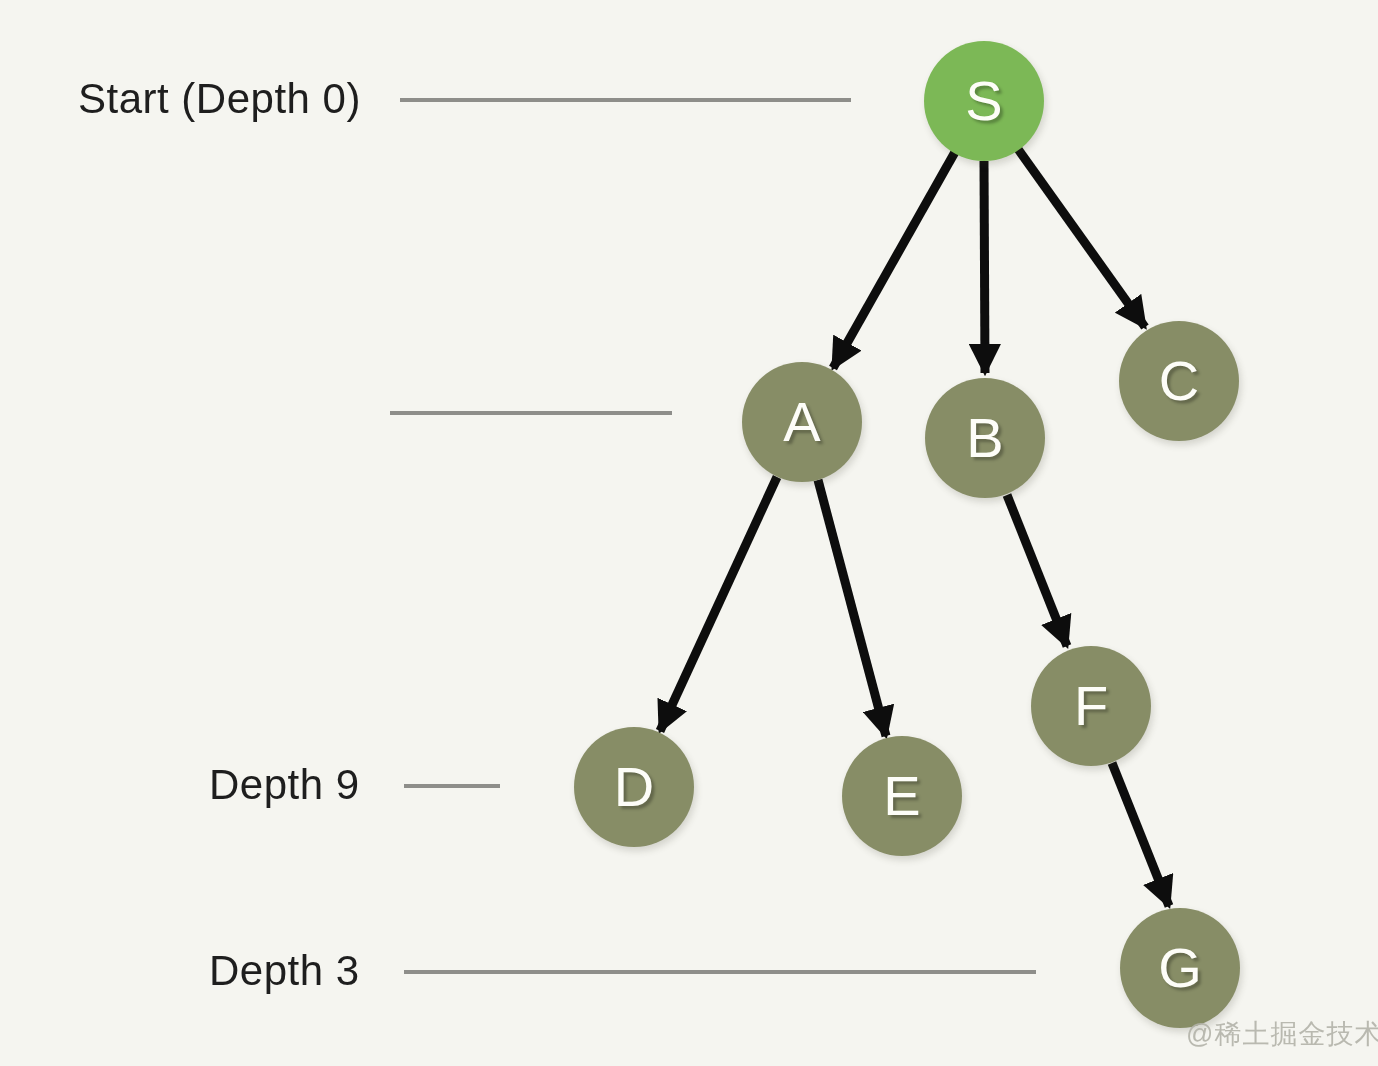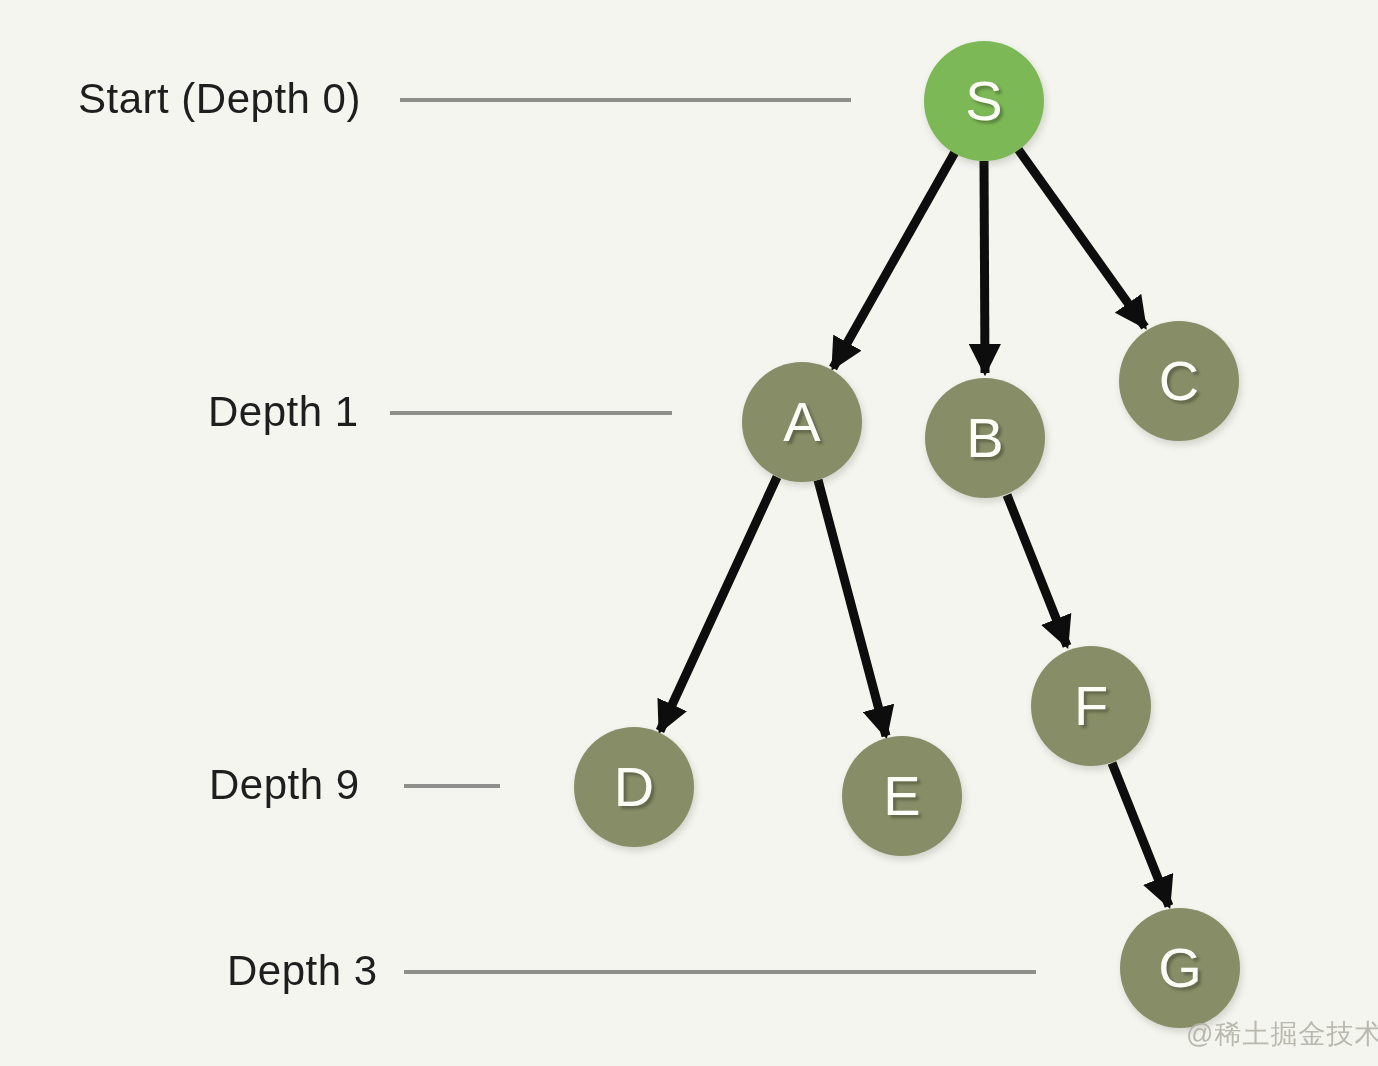--- a/index.html
+++ b/index.html
@@ -86,23 +86,22 @@
     <line x1="955" y1="152" x2="833" y2="368" stroke="#0d0d0d" stroke-width="9" marker-end="url(#arrowhead)"></line>
     <line x1="984" y1="161" x2="985" y2="373" stroke="#0d0d0d" stroke-width="9" marker-end="url(#arrowhead)"></line>
     <line x1="1018" y1="149" x2="1145" y2="327" stroke="#0d0d0d" stroke-width="9" marker-end="url(#arrowhead)"></line>
     <line x1="777" y1="477" x2="660" y2="731" stroke="#0d0d0d" stroke-width="9" marker-end="url(#arrowhead)"></line>
     <line x1="818" y1="480" x2="886" y2="736" stroke="#0d0d0d" stroke-width="9" marker-end="url(#arrowhead)"></line>
     <line x1="1007" y1="495" x2="1067" y2="646" stroke="#0d0d0d" stroke-width="9" marker-end="url(#arrowhead)"></line>
     <line x1="1112" y1="763" x2="1169" y2="906" stroke="#0d0d0d" stroke-width="9" marker-end="url(#arrowhead)"></line>
   </svg>
 
   <div class="depth-label" style="left:78px;  top:100px;">Start (Depth 0)</div>
-  <div class="depth-label" style="left:208px; top:413px;">Depth 1</div>
   <div class="depth-label" style="left:209px; top:786px;">Depth 9</div>
-  <div class="depth-label" style="left:209px; top:972px;margin-left:18px;">Depth 3</div>
+  <div class="depth-label" style="left:209px; top:972px;">Depth 3</div>
 
   <div class="node start" style="left:924px; top:41px;">
     <span class="node-label">S</span>
   </div>
   <div class="node" style="left:742px; top:362px;">
     <span class="node-label">A</span>
   </div>
   <div class="node" style="left:925px; top:378px;">
     <span class="node-label">B</span>
   </div>

